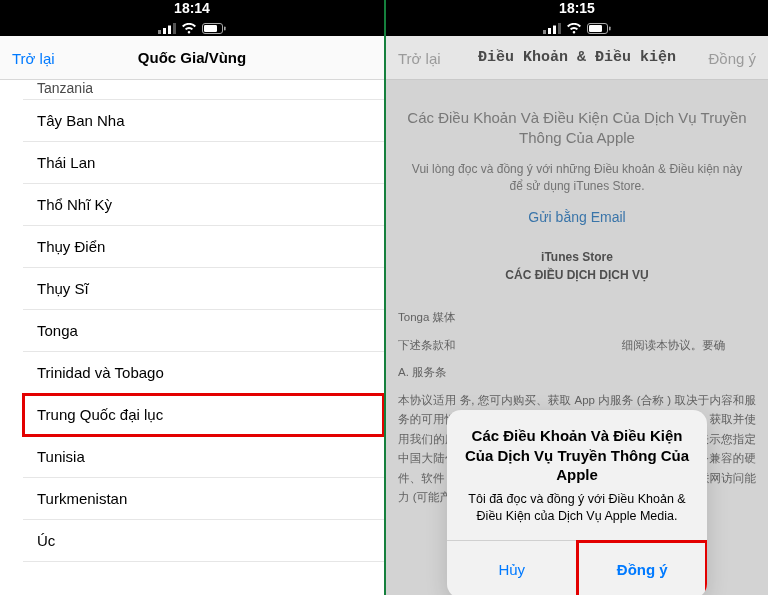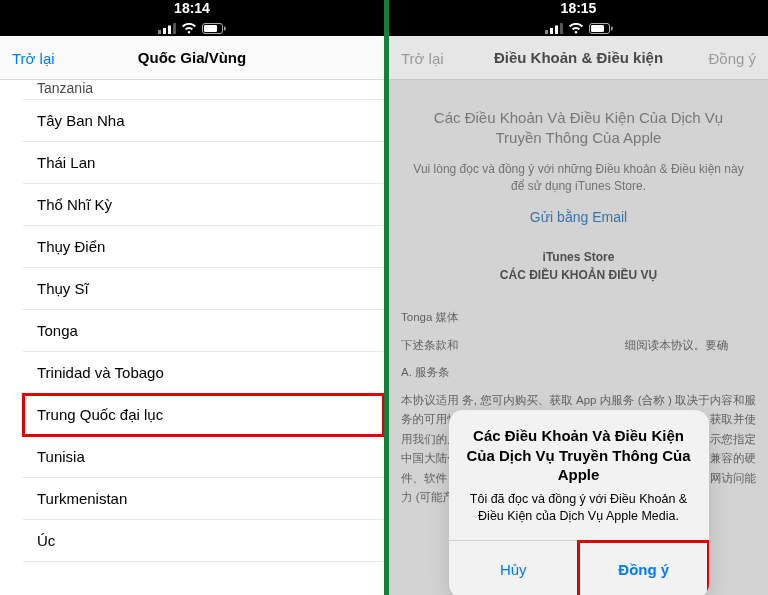--- a/index.html
+++ b/index.html
@@ -14,21 +14,21 @@
   .screen {
     width: 384px;
     height: 595px;
     position: relative;
     background: #fff;
     overflow: hidden;
     font-size: 14px;
     color: #000;
   }
   .screen + .screen {
-    border-left: 5px solid #15803d;
+    border-left: 2px solid #15803d;
   }
   
   .statusbar {
     height: 36px;
     background: #000;
     color: #fff;
     display: flex;
     align-items: center;
     padding: 0 16px 2px 16px;
     font-size: 14px;
@@ -245,33 +245,33 @@
       <svg width="24" height="11" viewBox="0 0 24 11">
           <rect x="0.5" y="0.5" width="20" height="10" rx="2.5" fill="none" stroke="#aaa"></rect>
           <rect x="22" y="3.5" width="1.6" height="4" rx="0.8" fill="#aaa"></rect>
           <rect x="2" y="2" width="13" height="7" rx="1.3" fill="#fff"></rect>
         </svg>
     </span>
   </div>
 
   <div class="navbar" style="background:#e6e6e6; border-bottom-color:#c9c9c9;">
     <div class="nav-btn nav-left dim">Trở lại</div>
-    <div class="nav-title" style="color:#4a4a4a;">Điều Khoản &amp; Điều kiện</div>
+    <div class="nav-title" style="color:#4a4a4a;font-family:Liberation Mono, monospace;">Điều Khoản &amp; Điều kiện</div>
     <div class="nav-btn nav-right dim">Đồng ý</div>
   </div>
 
   <div class="screen2-bg">
     <div class="dim-overlay"></div>
 
     <div class="tc-header">Các Điều Khoản Và Điều Kiện Của Dịch Vụ Truyền Thông Của Apple</div>
     <div class="tc-sub">Vui lòng đọc và đồng ý với những Điều khoản &amp; Điều kiện này để sử dụng iTunes Store.</div>
     <div class="email-link">Gửi bằng Email</div>
     <div class="store-title">
       <div>iTunes Store</div>
-      <div>CÁC ĐIỀU KHOẢN ĐIỀU VỤ</div>
+      <div>CÁC ĐIỀU DỊCH DỊCH VỤ</div>
     </div>
 
     <div class="cn-text">
       <p>Tonga 媒体</p>
       <p><span>下述条款和</span>&nbsp;&nbsp;&nbsp;&nbsp;&nbsp;&nbsp;&nbsp;&nbsp;&nbsp;&nbsp;&nbsp;&nbsp;&nbsp;&nbsp;&nbsp;&nbsp;&nbsp;&nbsp;&nbsp;&nbsp;&nbsp;&nbsp;&nbsp;&nbsp;&nbsp;&nbsp;&nbsp;&nbsp;&nbsp;&nbsp;&nbsp;&nbsp;&nbsp;&nbsp;&nbsp;&nbsp;&nbsp;&nbsp;&nbsp;&nbsp;&nbsp;&nbsp;&nbsp;&nbsp;&nbsp;&nbsp;&nbsp;&nbsp;&nbsp;&nbsp;&nbsp;&nbsp;<span>细阅读本协议。要确</span></p>
       <p>A. 服务条</p>
       <p>本协议适用       务, 您可内购买、获取        App 内服务  (合称                         ) 取决于内容和服务的可用性。您可以在您所在国家或居住所在地（"居住国"）获取并使用我们的服务。您创建一个在中国大陆使用服务的帐户, 即表示您指定中国大陆作为您的居住国。为了使用我们的服务, 您需要具备兼容的硬件、软件 (推荐使用最新版本, 有时必须使用最新版本) 和互联网访问能力 (可能产生费用)。我们服务的性能可能受这些因素</p>
     </div>
 
     <div class="alert">

